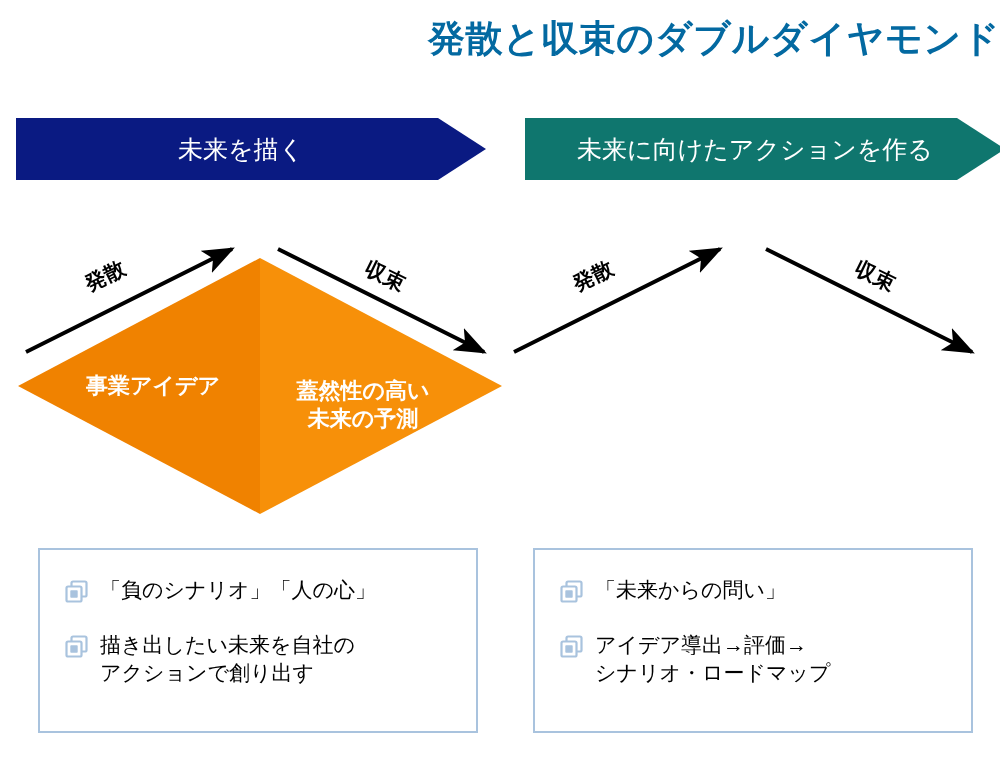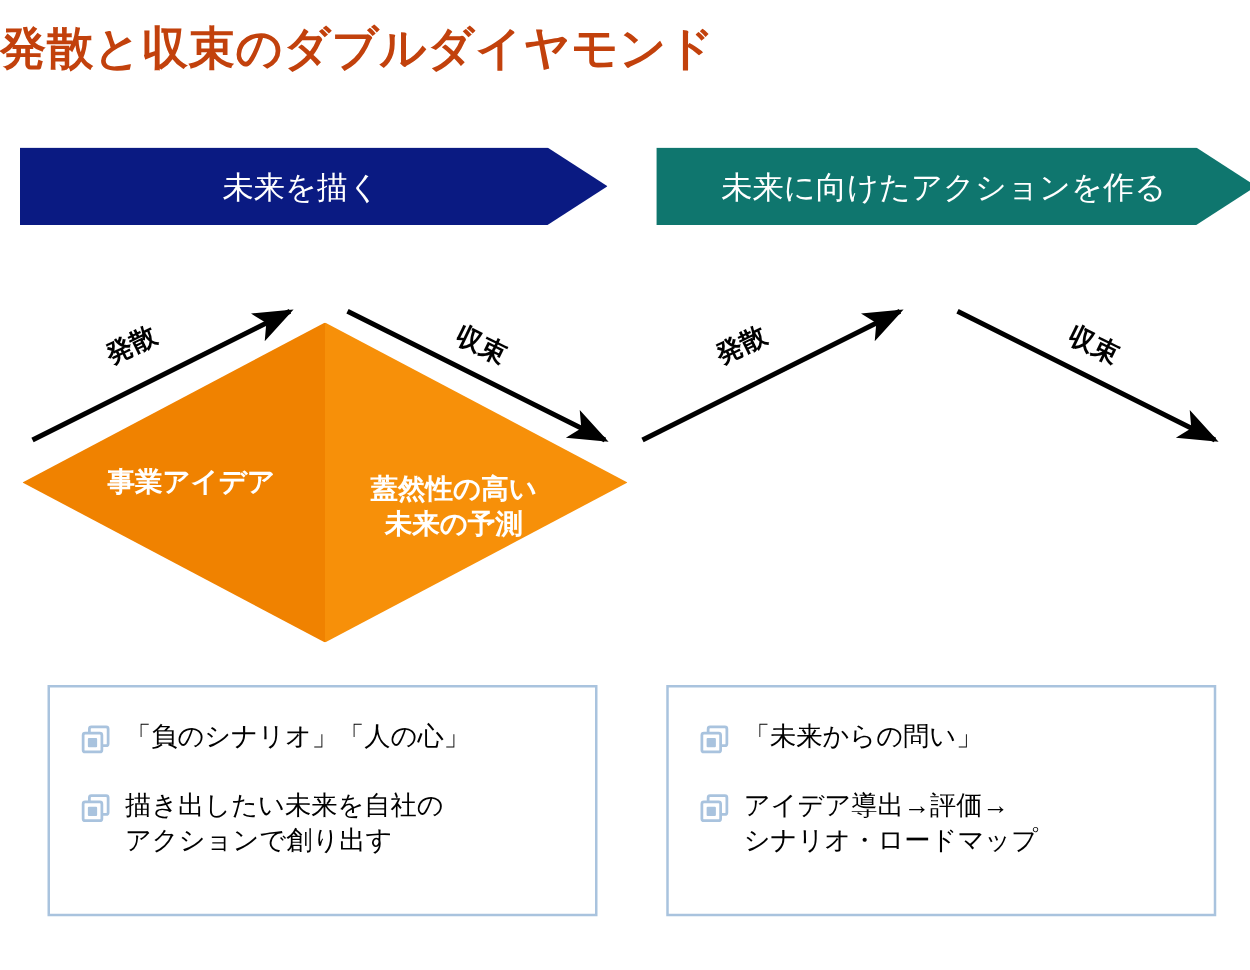--- a/index.html
+++ b/index.html
@@ -20,24 +20,24 @@
     width: 1000px;
     height: 776px;
   }
 
   
   .title {
     position: absolute;
     left: 0;
     top: 14px;
     width: 1000px;
-    text-align: left;
+    text-align: right;
     font-size: 37px;
     font-weight: bold;
-    color: #c2410c;
+    color: #0369a1;
     letter-spacing: 0.5px;
     white-space: nowrap;
   }
 
   
   .banner {
     position: absolute;
     height: 62px;
     display: flex;
     align-items: center;

